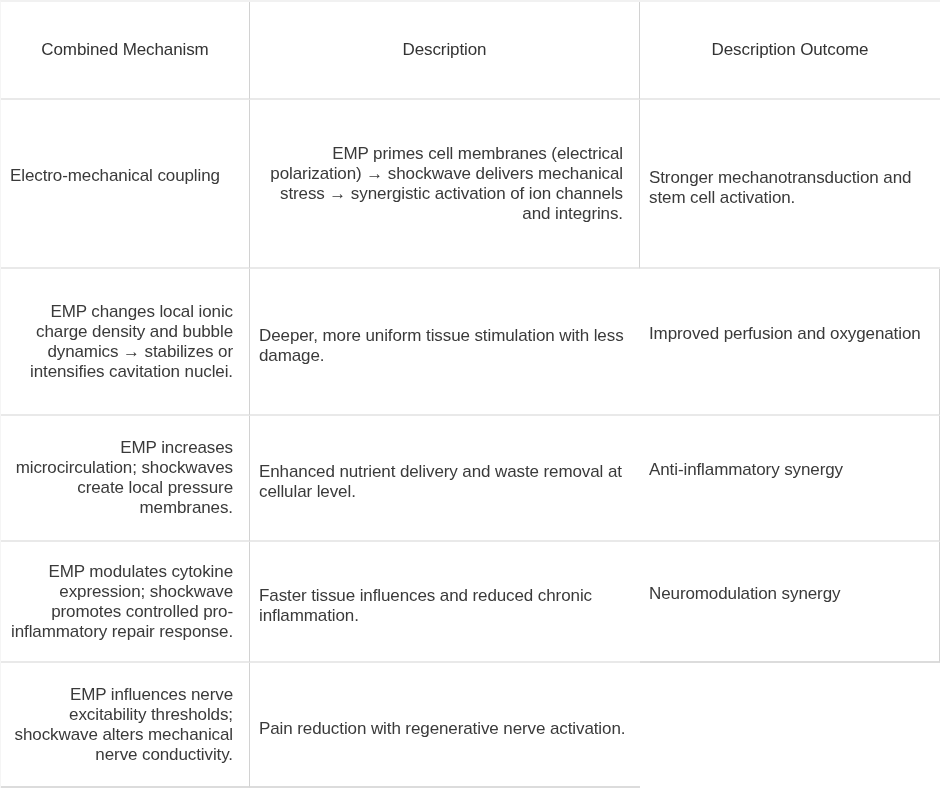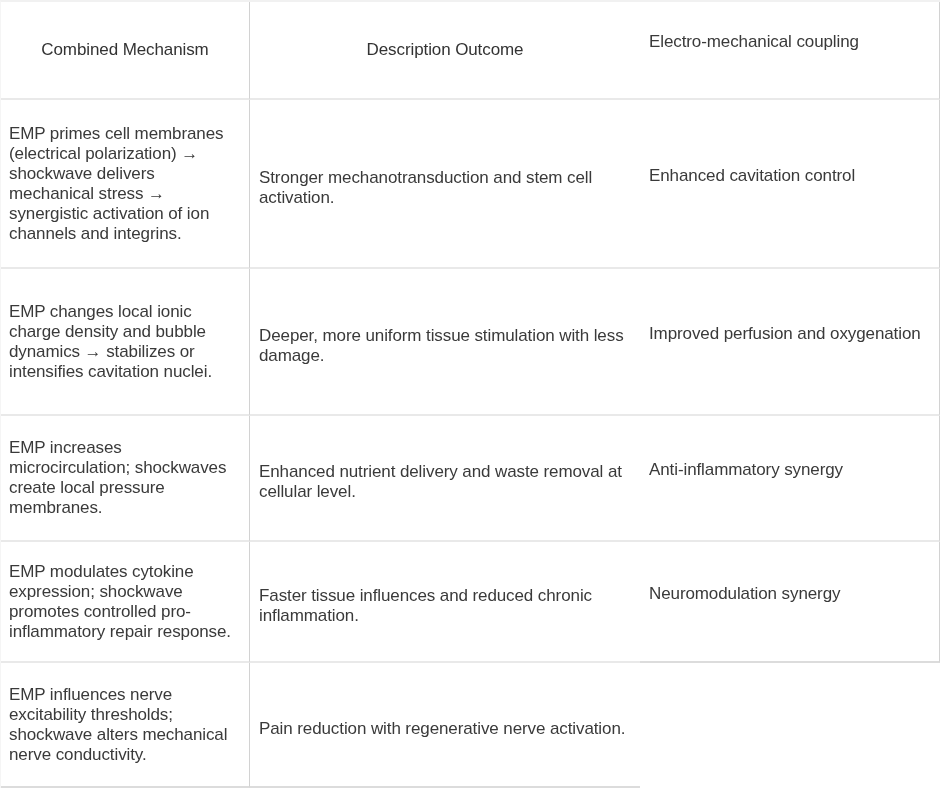--- a/index.html
+++ b/index.html
@@ -31,48 +31,48 @@
   }
   .cell.col-last { border-right: none; }
   .cell.row-last { border-bottom: 2px solid #dcdcdc; }
   .cell.header {
     justify-content: center;
     text-align: right;
     padding: 0 8px;
     color: #333333;
   }
   .cell.mechanism { padding: 0 12px 16px 9px; }
-  .cell.description { padding: 0 16px 0 8px; }
+  .cell.description { padding: 0 16px 0 8px; text-align: right; }
   .cell.outcome { padding: 8px 14px 0 9px; }
 </style>
 </head>
 <body>
 
 <div class="table-wrap">
 
   <div class="cell header">
     <span>Combined Mechanism</span>
+  </div>
+  <div class="cell header">
+    <span>Description</span>
   </div>
   <div class="cell header col-last">
     <span>Description Outcome</span>
   </div>
 
   <div class="cell mechanism">
     <span>Electro-mechanical coupling</span>
   </div>
   <div class="cell description">
     <span>EMP primes cell membranes (electrical polarization) → shockwave delivers mechanical stress → synergistic activation of ion channels and integrins.</span>
   </div>
   <div class="cell outcome col-last">
     <span>Stronger mechanotransduction and stem cell activation.</span>
   </div>
 
-  <div class="cell mechanism">
-    <span>Enhanced cavitation control</span>
-  </div>
   <div class="cell description">
     <span>EMP changes local ionic charge density and bubble dynamics → stabilizes or intensifies cavitation nuclei.</span>
   </div>
   <div class="cell outcome col-last">
     <span>Deeper, more uniform tissue stimulation with less damage.</span>
   </div>
 
   <div class="cell mechanism">
     <span>Improved perfusion and oxygenation</span>
   </div>

